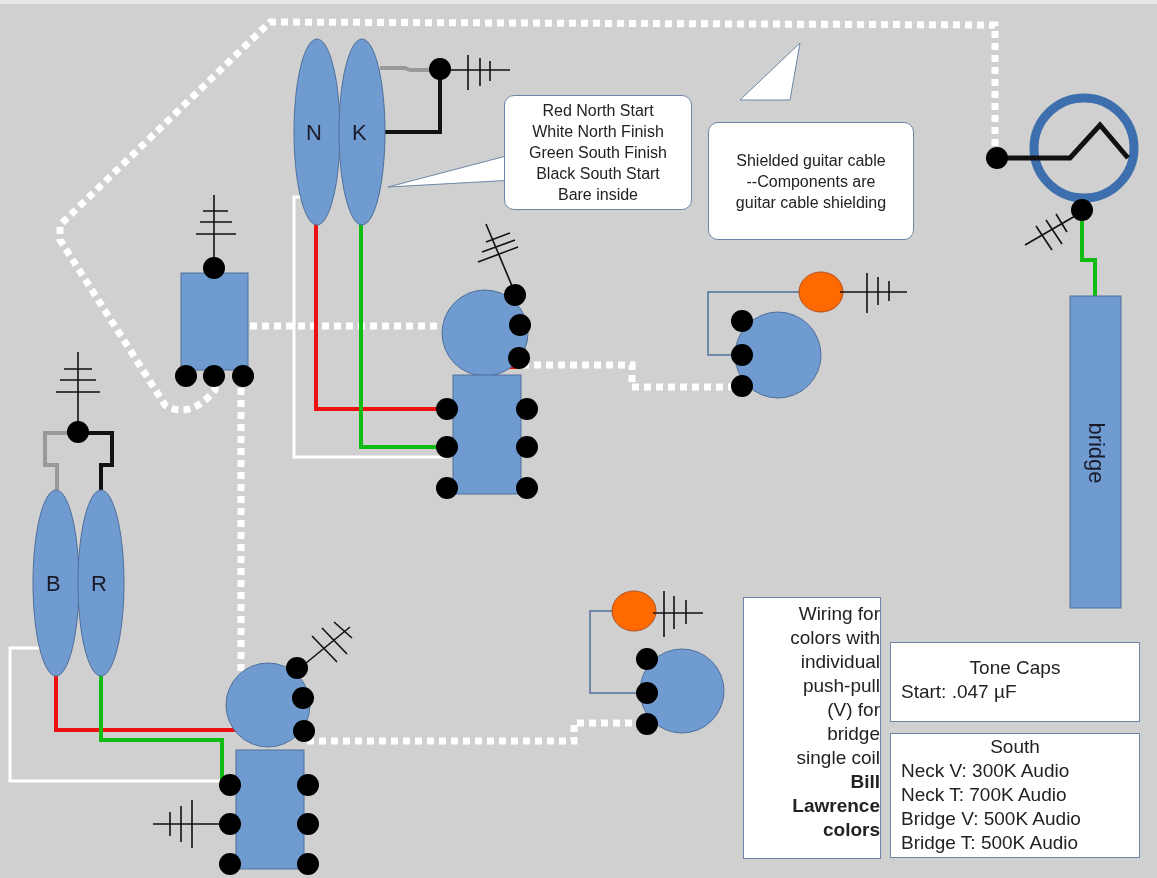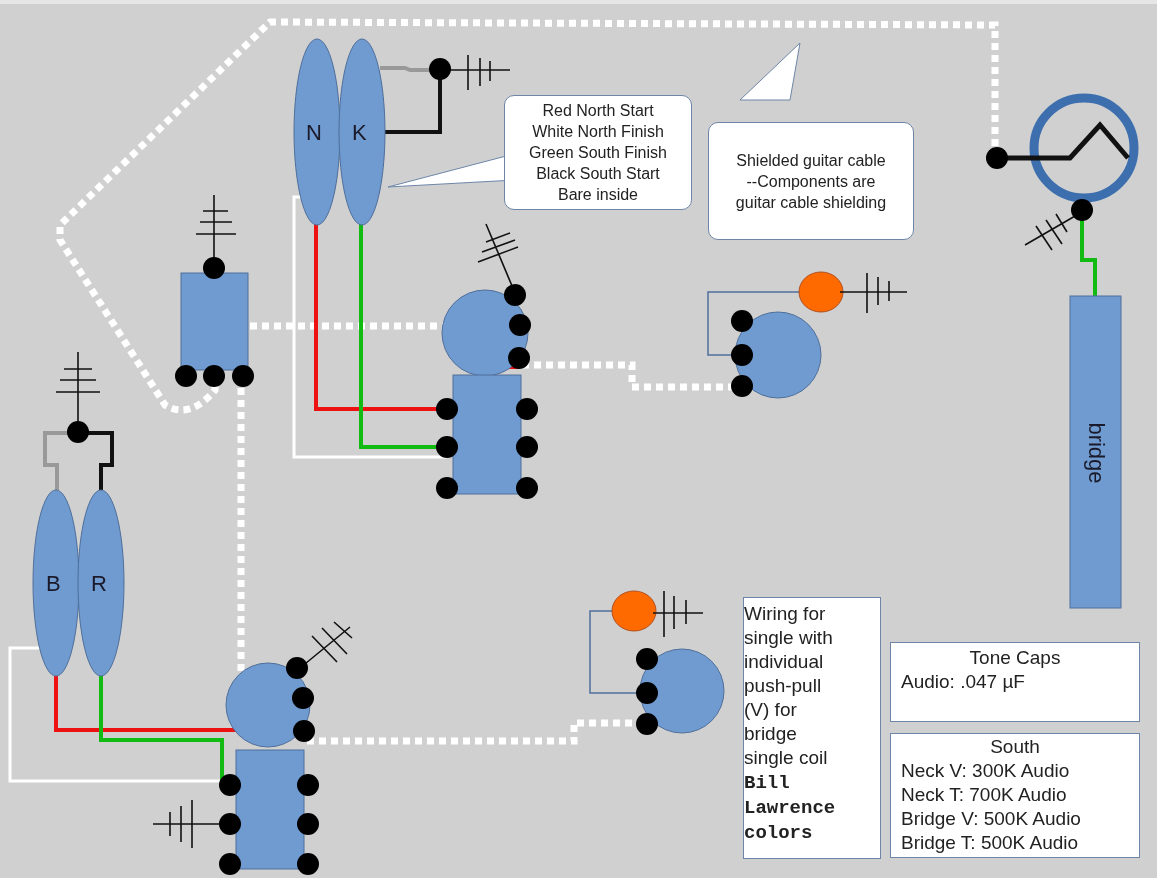--- a/index.html
+++ b/index.html
@@ -3,22 +3,22 @@
   <meta charset="utf-8">
   <style>
     html, body { margin: 0; padding: 0; }
     body { width: 1157px; height: 878px; background: #d0d0d0; overflow: hidden; position: relative; font-family: "Liberation Sans", sans-serif; }
     .topstrip { position: absolute; left: 0; top: 0; width: 1157px; height: 4px; background: #e6e6e6; }
     svg#diagram { position: absolute; left: 0; top: 0; }
     .lbl { position: absolute; font-family: "Liberation Sans", sans-serif; color: #111; text-align: center; }
     .bubble { position: absolute; background: #fff; border: 1px solid #6d86a8; border-radius: 10px; box-sizing: border-box; text-align: center; font-size: 16px; line-height: 21px; color: #222; display: flex; flex-direction: column; justify-content: center; }
     .box { position: absolute; background: #fff; border: 1px solid #6d86a8; box-sizing: border-box; font-size: 19px; line-height: 24px; color: #222; }
     .box .title { text-align: center; }
-    .note { text-align: left; font-size: 19px; line-height: 24px; padding-top: 4px; }
-    .note b { font-weight: bold; font-family: Liberation Mono, monospace; }
+    .note { text-align: right; font-size: 19px; line-height: 24px; padding-top: 4px; }
+    .note b { font-weight: bold; }
     .coil-letter { font-size: 22px; color: #1a1a2a; }
     .bridge-label { position: absolute; font-size: 22px; color: #1a1a2a; transform: rotate(90deg); transform-origin: center; }
   </style>
 </head>
 <body>
 
 <div class="topstrip"></div>
 
 <svg id="diagram" width="1157" height="878" viewBox="0 0 1157 878">
 
@@ -160,34 +160,34 @@
 </div>
 
 <div class="bubble" style="left:708px; top:98px; width:206px; height:118px;margin-top:24px;">
   <div>Shielded guitar cable</div>
   <div>--Components are</div>
   <div>guitar cable shielding</div>
 </div>
 
 <div class="box note" style="left:743px; top:597px; width:138px; height:262px;">
   <div>Wiring for</div>
-  <div>single with</div>
+  <div>colors with</div>
   <div>individual</div>
   <div>push-pull</div>
   <div>(V) for</div>
   <div>bridge</div>
   <div>single coil</div>
   <div><b>Bill</b></div>
   <div><b>Lawrence</b></div>
   <div><b>colors</b></div>
 </div>
 
-<div class="box" style="left:890px; top:642px; width:250px; height:80px; padding:3px 10px;">
+<div class="box" style="left:890px; top:642px; width:250px; height:80px; padding:13px 10px;">
   <div class="title">Tone Caps</div>
-  <div>Audio: .047 µF</div>
+  <div>Start: .047 µF</div>
 </div>
 
 <div class="box" style="left:890px; top:733px; width:250px; height:125px; padding:1px 10px;">
   <div class="title">South</div>
   <div>Neck V: 300K Audio</div>
   <div>Neck T: 700K Audio</div>
   <div>Bridge V: 500K Audio</div>
   <div>Bridge T: 500K Audio</div>
 </div>
 

